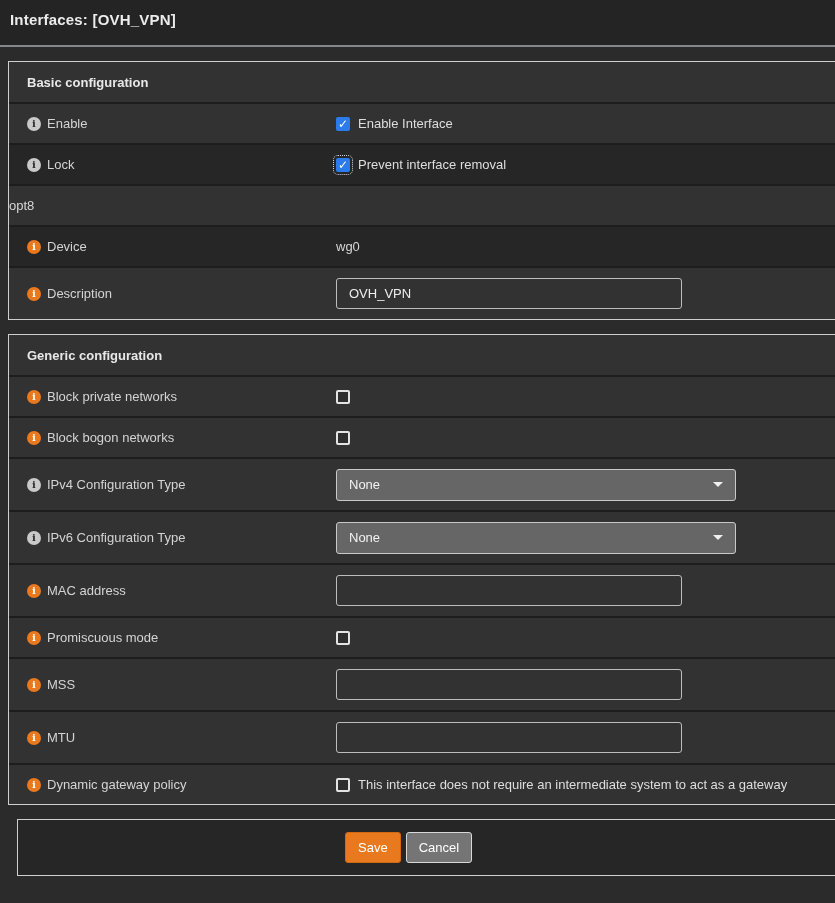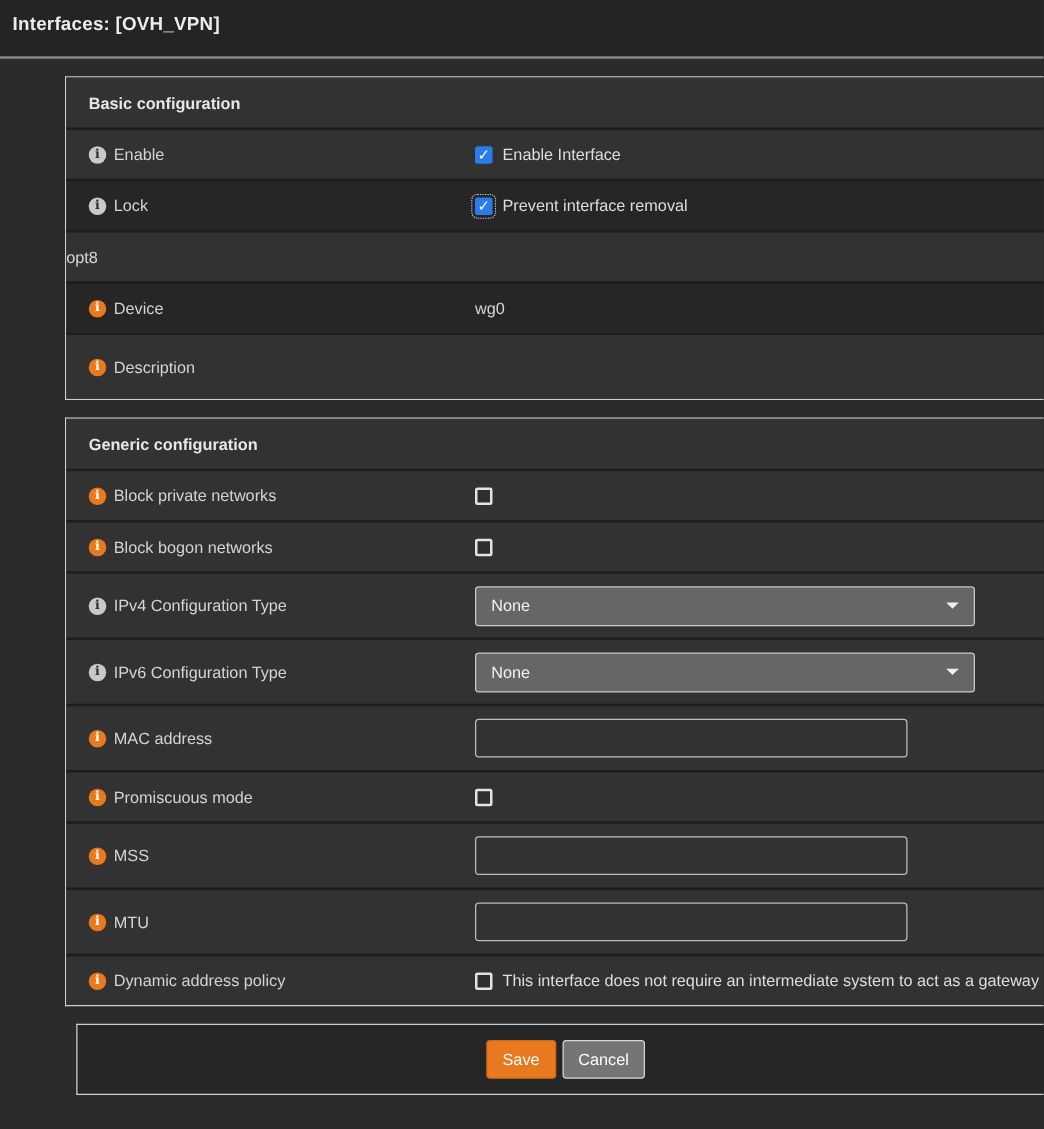--- a/index.html
+++ b/index.html
@@ -19,21 +19,21 @@
     padding: 11px 0 0 10px;
   }
   .page-title {
     font-size: 15px;
     font-weight: 700;
     color: #ececec;
     letter-spacing: 0.2px;
   }
 
   
-  .content { padding-top: 14px; padding-left: 44px; }
+  .content { padding-top: 14px; }
   .panel {
     margin: 0 0 14px 8px;
     border: 1px solid #cfcfcf;
     border-right: none;
     background: #323232;
   }
   .panel > div + div { border-top: 2px solid #1d1d1d; }
 
   .panel-header {
     height: 40px;
@@ -223,20 +223,23 @@
       <div class="cell-control">
         <span class="static-value">wg0</span>
       </div>
     </div>
 
     <div class="row h-tall">
       <div class="cell-label">
         <span class="info-icon orange"></span>
         <span class="lbl">Description</span>
       </div>
+      <div class="cell-control">
+        <input type="text" class="text-input" value="OVH_VPN" style="">
+      </div>
     </div>
   </div>
 
   <div class="panel">
     <div class="panel-header">
       <span>Generic configuration</span>
     </div>
 
     <div class="row h-std">
       <div class="cell-label">
@@ -320,21 +323,21 @@
         <span class="lbl">MTU</span>
       </div>
       <div class="cell-control">
         <input type="text" class="text-input" value="" style="">
       </div>
     </div>
 
     <div class="row h-std">
       <div class="cell-label">
         <span class="info-icon orange"></span>
-        <span class="lbl">Dynamic address policy</span>
+        <span class="lbl">Dynamic gateway policy</span>
       </div>
       <div class="cell-control">
         <span class="checkbox"></span>
         <span class="cb-text">This interface does not require an intermediate system to act as a gateway</span>
       </div>
     </div>
   </div>
 
   <div class="footer-panel">
     <button class="btn btn-save">Save</button>

